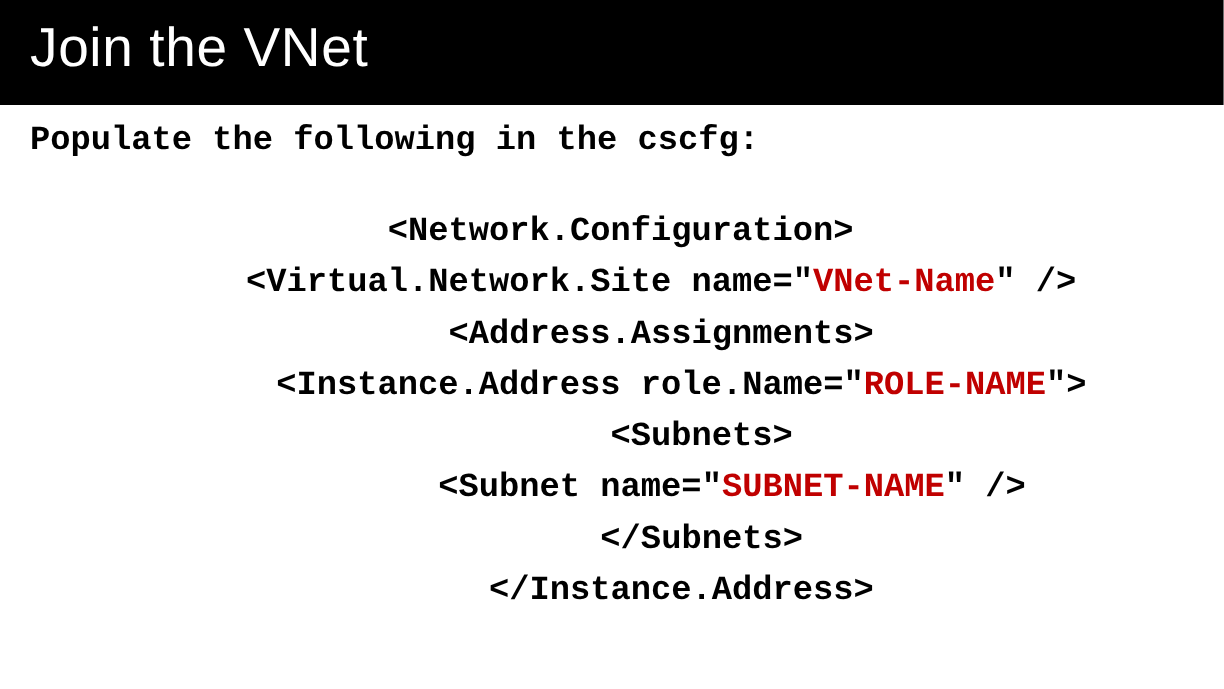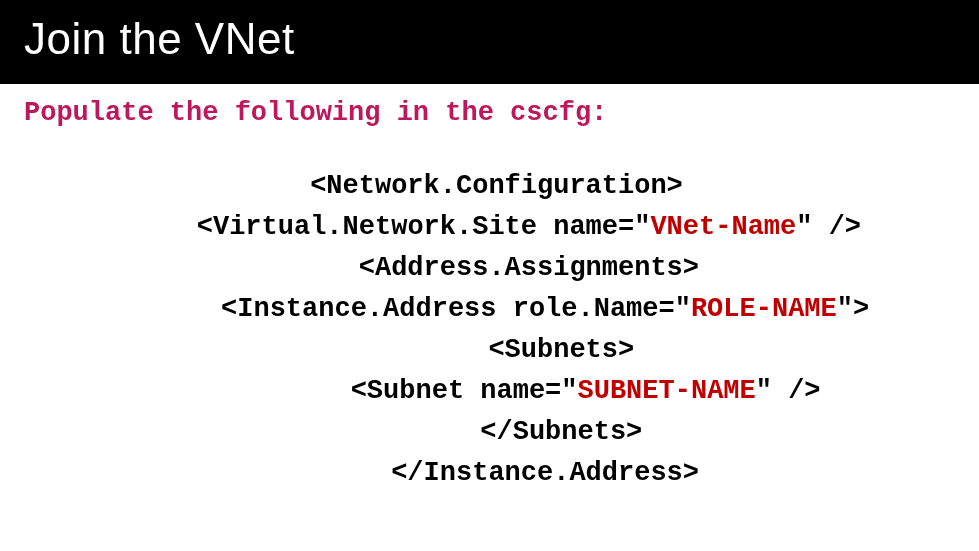--- a/index.html
+++ b/index.html
@@ -1,21 +1,21 @@
 <!DOCTYPE html>
 <html><head>
 <meta charset="utf-8">
 <style>
   * { margin: 0; padding: 0; box-sizing: border-box; }
   html, body { width: 979px; height: 551px; overflow: hidden; font-family: "Segoe UI", Arial, sans-serif; background: #fff; }
   .slide { width: 979px; height: 551px; display: flex; flex-direction: column; }
   .title-bar { background: #000; color: #fff; padding: 14px 24px 20px 24px; }
   .title-bar h1 { font-weight: 300; font-size: 44px; letter-spacing: 0.5px; }
   .body { padding: 14px 24px 0 24px; }
-  .intro { font-family: Consolas, "Courier New", monospace; font-size: 27px; font-weight: bold; color: #be185d; margin-bottom: 38px; }
+  .intro { font-family: Consolas, "Courier New", monospace; font-size: 27px; font-weight: bold; color: #000000; margin-bottom: 38px; }
   .code { font-family: Consolas, "Courier New", monospace; font-size: 27px; font-weight: bold; line-height: 1.52; color: #000; white-space: pre; padding-left: 14px; text-align: center; }
   .hl { color: #c00000; }
 </style>
 </head>
 <body>
 
 <div class="slide">
   <div class="title-bar">
     <h1>Join the VNet</h1>
   </div>

